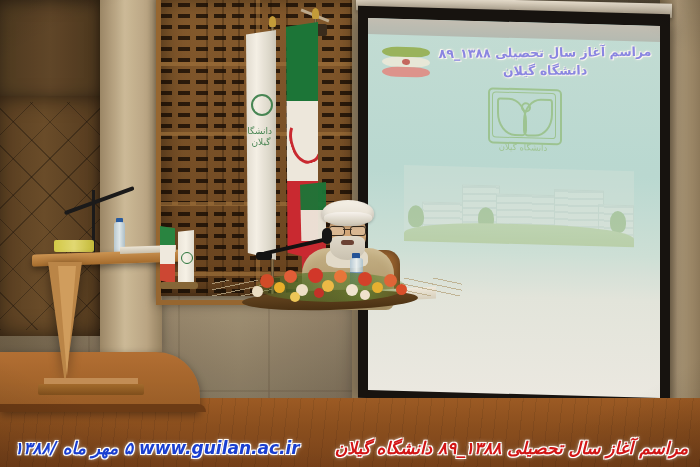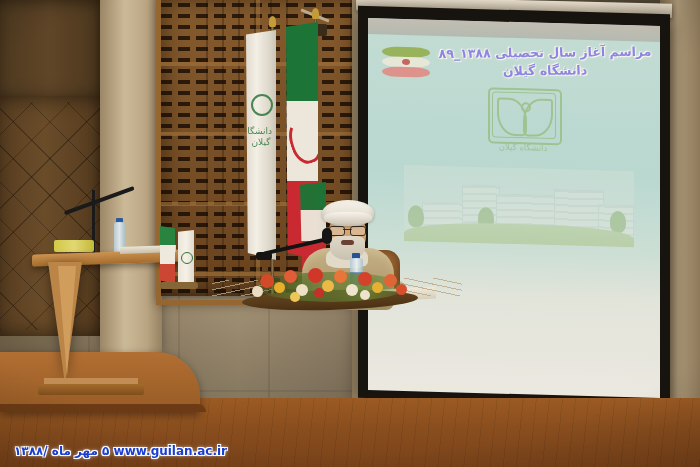--- a/index.html
+++ b/index.html
@@ -414,22 +414,23 @@
   }
   #twigs-right{
     position:absolute;left:150px;top:22px;width:62px;height:18px;
     background:repeating-linear-gradient(12deg,rgba(190,175,140,.8) 0 1px,transparent 1px 6px);
   }
 
   
   .caption{
     position:absolute;bottom:9px;
     font-family:"DejaVu Sans",sans-serif;
-    font-weight:bold;font-size:12px;white-space:nowrap;
+    font-weight:bold;font-size:17px;white-space:nowrap;
     direction:rtl;
+    font-style:italic;
   }
   #caption-left{
     left:14px;color:#1a3fd0;
     text-shadow:
       -1px -1px 0 #fff,1px -1px 0 #fff,-1px 1px 0 #fff,1px 1px 0 #fff,
       0 0 3px #fff, 0 0 5px rgba(255,255,255,.8);
   }
   #caption-right{
     right:12px;color:#d21616;
     text-shadow:
@@ -612,14 +613,15 @@
     <div class="fl" style="left:146px;top:28px;width:11px;height:11px;background:#e0522d;"></div>
   </div>
 
   <div class="layer" id="warm"></div>
   <div class="layer" id="vignette"></div>
 
   <div class="caption" id="caption-left">
     <span class="url">www.guilan.ac.ir</span>
     <span>۵ مهر ماه /۱۳۸۸</span>
   </div>
+  <div class="caption" id="caption-right">مراسم آغاز سال تحصیلی   ۱۳۸۸_۸۹  دانشگاه گیلان</div>
 
 </div>
 
 </body></html>

